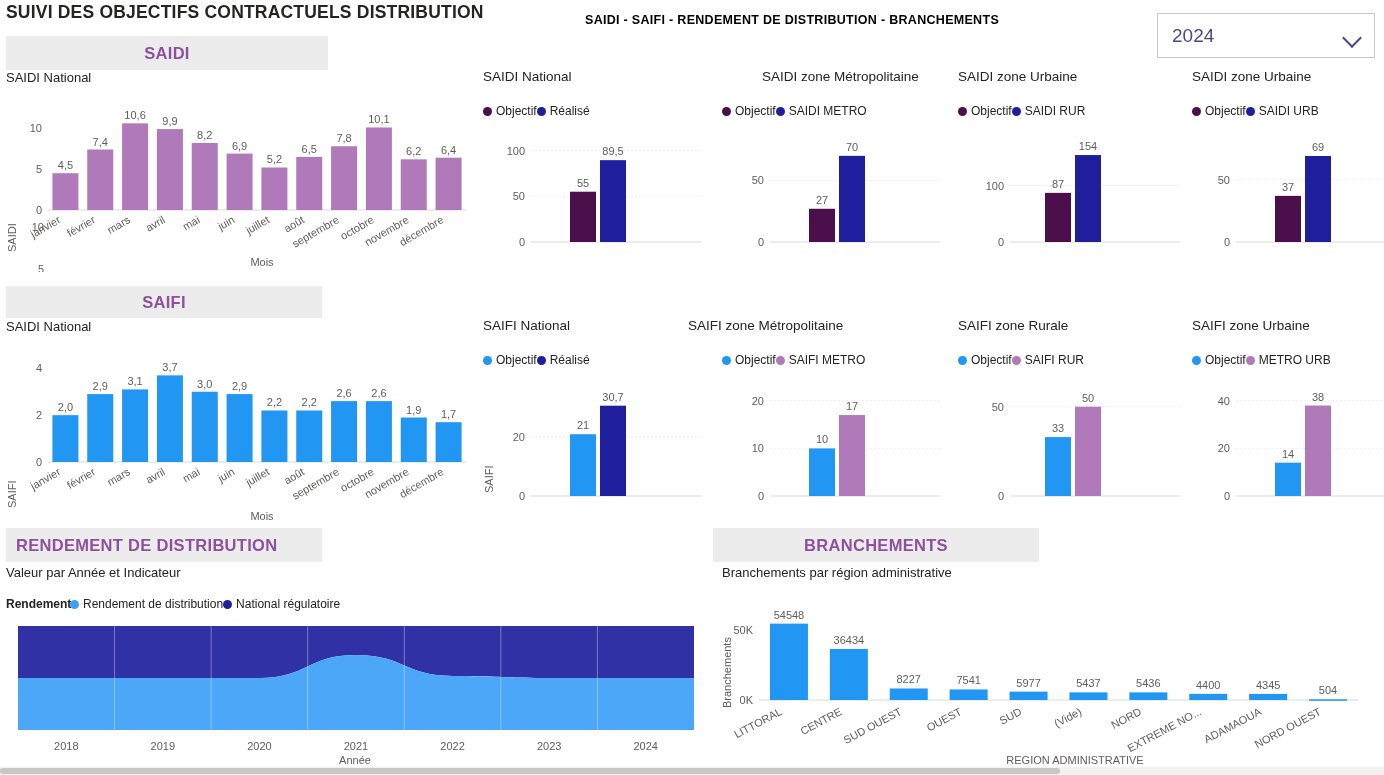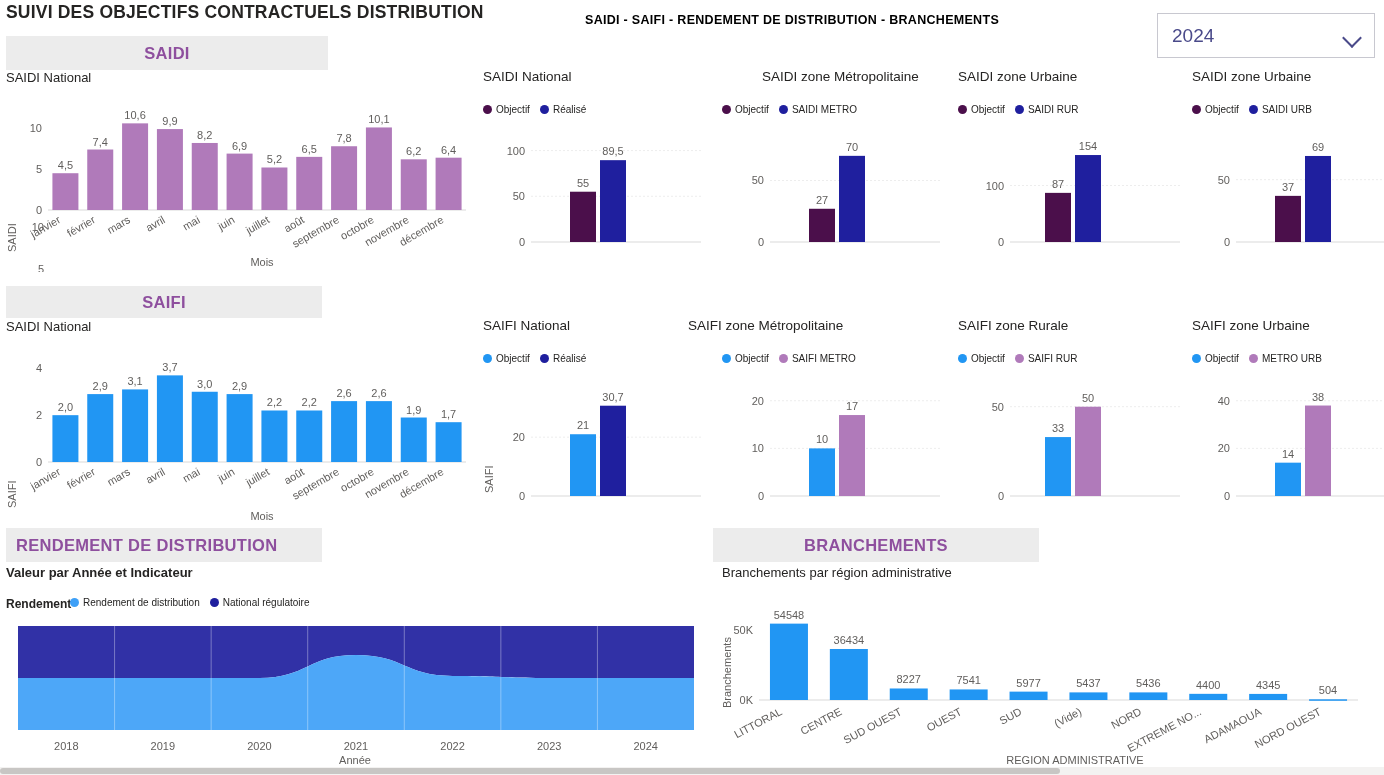--- a/index.html
+++ b/index.html
@@ -49,22 +49,22 @@
                   justify-content:flex-start; padding-left:10px; }
   .banner-branch{ left:713px; top:528px; width:326px; height:34px; }
   .sub-label {
     position:absolute; font-size:13px; color:#252423;
   }
   .axis-title { font-size:11px; fill:#605e5c; }
   .tick { font-size:11px; fill:#605e5c; }
   .dlabel { font-size:11px; fill:#605e5c; }
   .chart-head { position:absolute; font-size:13.5px; color:#252423; }
   .legend {
-    position:absolute; display:flex; align-items:flex-start; gap:10px;
-    font-size:10px; color:#252423;
+    position:absolute; display:flex; align-items:flex-start; 
+    font-size:12px; color:#252423;
   }
   .legend .item { display:flex; align-items:center; gap:4px; }
   .dot { width:9px; height:9px; border-radius:50%; display:inline-block; }
   .bar-svg { position:absolute; }
   .scrollbar {
     position:absolute; left:0; bottom:0; width:1384px; height:8px;
     background:#f3f2f1;
   }
   .scrollbar .thumb {
     position:absolute; left:0; top:1px; width:1060px; height:6px;
@@ -83,21 +83,21 @@
   <span class="chev"></span>
 </div>
 
 <div class="section-banner banner-saidi">SAIDI</div>
 <div class="section-banner banner-saifi">SAIFI</div>
 <div class="section-banner banner-rend">RENDEMENT DE DISTRIBUTION</div>
 <div class="section-banner banner-branch">BRANCHEMENTS</div>
 
 <div class="sub-label" style="left:6px; top:70px;">SAIDI National</div>
 <div class="sub-label" style="left:6px; top:319px;">SAIDI National</div>
-<div class="sub-label" style="left:6px; top:565px;font-weight:bold;">Valeur par Année et Indicateur</div>
+<div class="sub-label" style="left:6px; top:565px;">Valeur par Année et Indicateur</div>
 <div class="sub-label" style="left:722px; top:565px;">Branchements par région administrative</div>
 
 <svg class="bar-svg" style="left:0px; top:92px;" width="470" height="180" viewBox="0 0 470 180">
   <text class="axis-title" transform="rotate(-90 16 160)" x="16" y="160">SAIDI</text>
   <text class="tick" x="44" y="139" text-anchor="end">10</text>
   <text class="tick" x="44" y="181" text-anchor="end">5</text>
   <text class="tick" x="44" y="-1" text-anchor="end"></text>
   <g id="saidi-monthly-bars">
       <text class="tick" x="42" y="122" text-anchor="end">0</text>
       <text class="tick" x="42" y="81.13043478260869" text-anchor="end">5</text>

